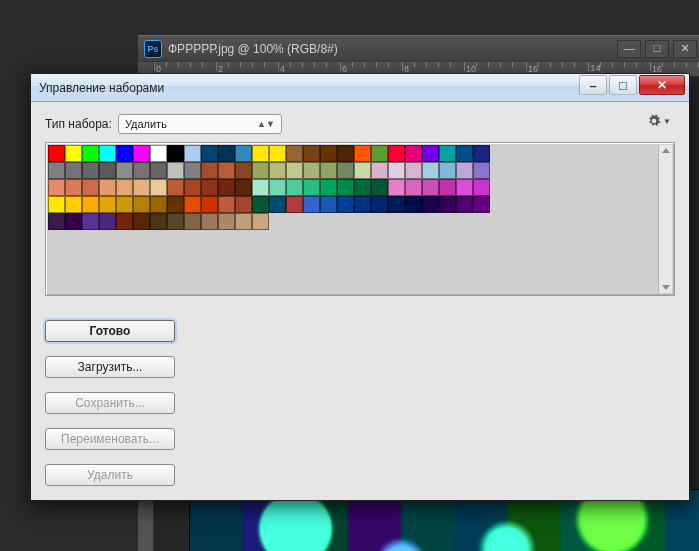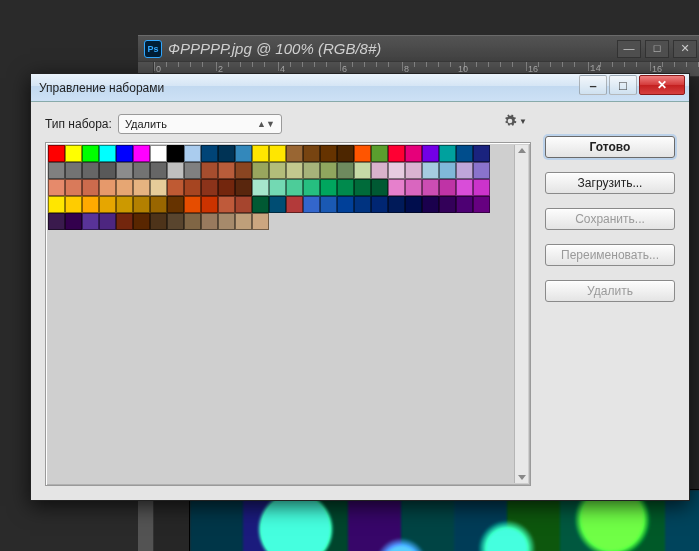--- a/index.html
+++ b/index.html
@@ -2,21 +2,21 @@
 <html><head>
 <meta charset="utf-8">
 <style>
 * { box-sizing: border-box; margin: 0; padding: 0; font-family: "Segoe UI", Tahoma, sans-serif; font-size: 11px; }
 html, body { width: 699px; height: 551px; overflow: hidden; }
 body { background: #2a2a2a; position: relative; }
 
 
 .doc-window { position: absolute; left: 138px; top: 35px; right: 0; height: 26px; background: linear-gradient(#535353, #424242); border-top: 1px solid #6a6a6a; display: flex; align-items: center; padding-left: 6px; color: #ddd; }
 .doc-window .ps-icon { width: 18px; height: 18px; background: #001e36; border: 1px solid #31a8ff; border-radius: 3px; display: flex; align-items: center; justify-content: center; color: #31a8ff; font-weight: bold; font-size: 9px; margin-right: 6px; }
-.doc-window .title { flex: 1; color: #d0d0d0; font-size: 15px; font-style: italic; }
+.doc-window .title { flex: 1; color: #d0d0d0; font-size: 12px; }
 .doc-window .wbtn { width: 24px; height: 18px; margin: 0 2px; background: #4f4f4f; border: 1px solid #333; display: flex; align-items: center; justify-content: center; color: #ccc; }
 .doc-window .wbtn span { font-size: 11px; line-height: 1; }
 .ruler-h { position: absolute; left: 138px; top: 61px; right: 0; height: 16px; background: #535353; border-top: 1px solid #3a3a3a; border-bottom: 1px solid #333; }
 .ruler-h .corner { width: 16px; height: 16px; background: #535353; border-right: 1px solid #3a3a3a; float: left; }
 .ruler-h .scale { position: relative; height: 16px; margin-left: 16px; color: #bbb; }
 .ruler-h .tick { position: absolute; top: 0; width: 1px; height: 5px; background: #888; }
 .ruler-h .ticklong { height: 9px; }
 .ruler-h .lbl { position: absolute; top: 2px; font-size: 9px; color: #bbb; }
 .ruler-v { position: absolute; left: 138px; top: 77px; width: 16px; bottom: 0; background: #535353; border-right: 1px solid #333; }
 
@@ -29,21 +29,21 @@
 .dlg-titlebar { height: 28px; background: linear-gradient(#eaf3fb, #d5e5f5 45%, #c2d9f0 46%, #cde1f5); border-bottom: 1px solid #8aa; display: flex; align-items: center; padding-left: 8px; color: #222; position: relative; }
 .dlg-titlebar .t { font-size: 12px; }
 .dlg-titlebar .btns { position: absolute; right: 4px; top: 1px; display: flex; gap: 2px; }
 .wb { width: 28px; height: 20px; border-radius: 2px; display: flex; align-items: center; justify-content: center; border: 1px solid rgba(0,0,0,0.25); }
 .wb.min { background: linear-gradient(#f3f7fb, #cfe1f0); }
 .wb.max { background: linear-gradient(#f3f7fb, #cfe1f0); }
 .wb.close { width: 46px; background: linear-gradient(#f08080, #d43c3c 48%, #c42020 52%, #d64040); border-color: #8a1a1a; color: #fff; }
 .wb .g { font-size: 13px; font-weight: bold; color: #333; }
 .wb.close .g { color: #fff; font-size: 12px; }
 
-.dlg-body { position: absolute; left: 0; right: 0; top: 28px; bottom: 0; background: #e5e5e5; padding: 12px 14px 14px 14px; display: flex; gap: 14px; }
+.dlg-body { position: absolute; left: 0; right: 0; top: 28px; bottom: 0; background: #e5e5e5; padding: 12px 14px 14px 14px; display: flex; gap: 2px; flex-direction: column; }
 
 .left-col { flex: 1; display: flex; flex-direction: column; }
 .type-row { display: flex; align-items: center; gap: 6px; margin-bottom: 8px; position: relative; }
 .type-row label { color: #222; font-size: 12px; }
 .select { height: 20px; width: 164px; background: #fafafa; border: 1px solid #9a9a9a; border-radius: 3px; display: flex; align-items: center; padding: 0 6px; justify-content: space-between; color: #222; }
 .select .arr { font-size: 9px; color: #555; }
 .gear-wrap { position: absolute; right: 4px; top: 0; display: flex; align-items: center; gap: 2px; color: #444; }
 .gear-wrap svg { width: 14px; height: 14px; }
 .gear-wrap .car { font-size: 8px; }
 
@@ -104,21 +104,21 @@
       <div class="tick" style="left: 210px;"></div>
       <div class="tick" style="left: 222px;"></div>
       <div class="tick" style="left: 234px;"></div>
       <div class="tick ticklong" style="left: 248px;"></div>
       <div class="lbl" style="left: 250px;">8</div>
       <div class="tick" style="left: 260px;"></div>
       <div class="tick" style="left: 272px;"></div>
       <div class="tick" style="left: 284px;"></div>
       <div class="tick" style="left: 296px;"></div>
       <div class="tick ticklong" style="left: 310px;"></div>
-      <div class="lbl" style="left: 304px;">10</div>
+      <div class="lbl" style="left: 312px;">10</div>
       <div class="tick" style="left: 322px;"></div>
       <div class="tick" style="left: 334px;"></div>
       <div class="tick" style="left: 346px;"></div>
       <div class="tick" style="left: 358px;"></div>
       <div class="tick ticklong" style="left: 372px;"></div>
       <div class="lbl" style="left: 374px;">16</div>
       <div class="tick" style="left: 384px;"></div>
       <div class="tick" style="left: 396px;"></div>
       <div class="tick" style="left: 408px;"></div>
       <div class="tick" style="left: 420px;"></div>

